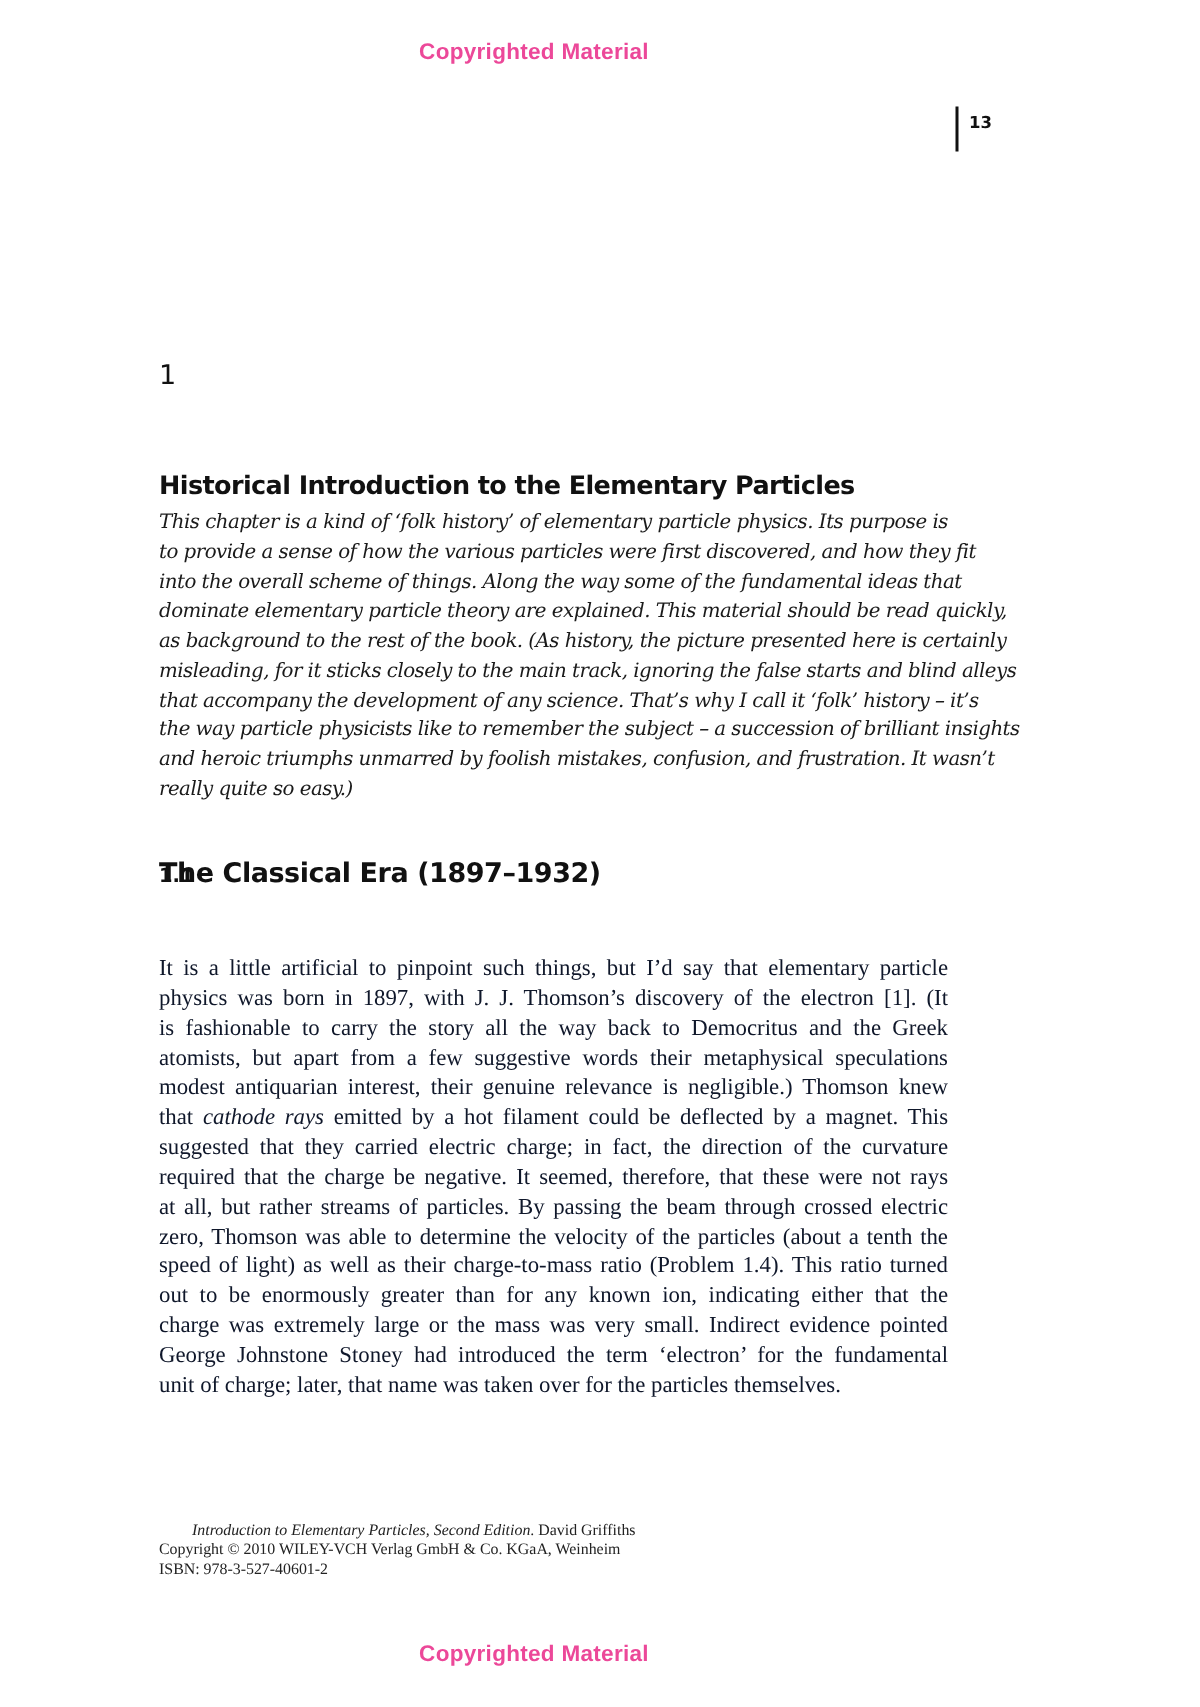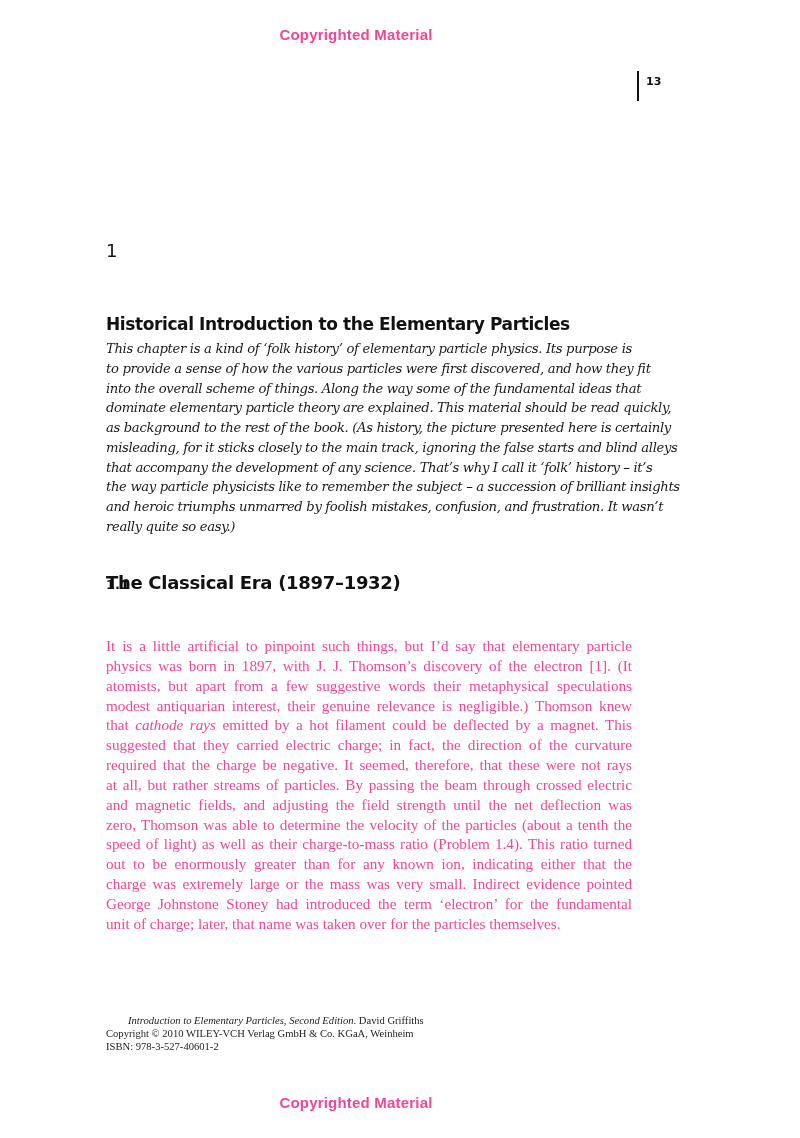--- a/index.html
+++ b/index.html
@@ -36,21 +36,21 @@
       position: absolute; left: 106px; top: 577px;
       font-family: "DejaVu Sans", sans-serif; font-size: 13px; font-weight: bold; color: #111;
     }
     .section-title {
       position: absolute; left: 106px; top: 572px;
       font-family: "DejaVu Sans", sans-serif; font-size: 18px; font-weight: bold; color: #111;
       letter-spacing: -0.3px; white-space: nowrap;
     }
     .body-text {
       position: absolute; left: 106px; top: 636px; width: 526px;
-      font-family: "Liberation Serif", serif; font-size: 15.2px; line-height: 19.85px; color: #ec4899;
+      font-family: "Liberation Serif", serif; font-size: 15.2px; line-height: 19.85px; color: #0f172a;
     }
     .body-text em { font-style: italic; }
     .footer {
       position: absolute; left: 106px; top: 1014px;
       font-family: "Liberation Serif", serif; font-size: 10.6px; line-height: 13px; color: #222;
     }
     .footer em { font-style: italic; margin-left: 22px; }
   </style>
 </head>
 <body>
@@ -75,27 +75,27 @@
     <span class="line">and heroic triumphs unmarred by foolish mistakes, confusion, and frustration. It wasn’t</span>
     <span class="line last">really quite so easy.)</span>
   </div>
 
 <div class="section-num">1.1</div>
 <div class="section-title">The Classical Era (1897–1932)</div>
 
 <div class="body-text" id="body">
     <span class="line">It is a little artificial to pinpoint such things, but I’d say that elementary particle</span>
     <span class="line">physics was born in 1897, with J. J. Thomson’s discovery of the electron [1]. (It</span>
+    <span class="line">is fashionable to carry the story all the way back to Democritus and the Greek</span>
     <span class="line">atomists, but apart from a few suggestive words their metaphysical speculations</span>
     <span class="line">modest antiquarian interest, their genuine relevance is negligible.) Thomson knew</span>
     <span class="line">that <em>cathode rays</em> emitted by a hot filament could be deflected by a magnet. This</span>
     <span class="line">suggested that they carried electric charge; in fact, the direction of the curvature</span>
     <span class="line">required that the charge be negative. It seemed, therefore, that these were not rays</span>
     <span class="line">at all, but rather streams of particles. By passing the beam through crossed electric</span>
-    <span class="line">and magnetic fields, and adjusting the field strength until the net deflection was</span>
     <span class="line">zero, Thomson was able to determine the velocity of the particles (about a tenth the</span>
     <span class="line">speed of light) as well as their charge-to-mass ratio (Problem 1.4). This ratio turned</span>
     <span class="line">out to be enormously greater than for any known ion, indicating either that the</span>
     <span class="line">charge was extremely large or the mass was very small. Indirect evidence pointed</span>
     <span class="line">George Johnstone Stoney had introduced the term ‘electron’ for the fundamental</span>
     <span class="line last">unit of charge; later, that name was taken over for the particles themselves.</span>
   </div>
 
 <div class="footer">
   <div><em>Introduction to Elementary Particles, Second Edition</em><span>. David Griffiths</span></div>

